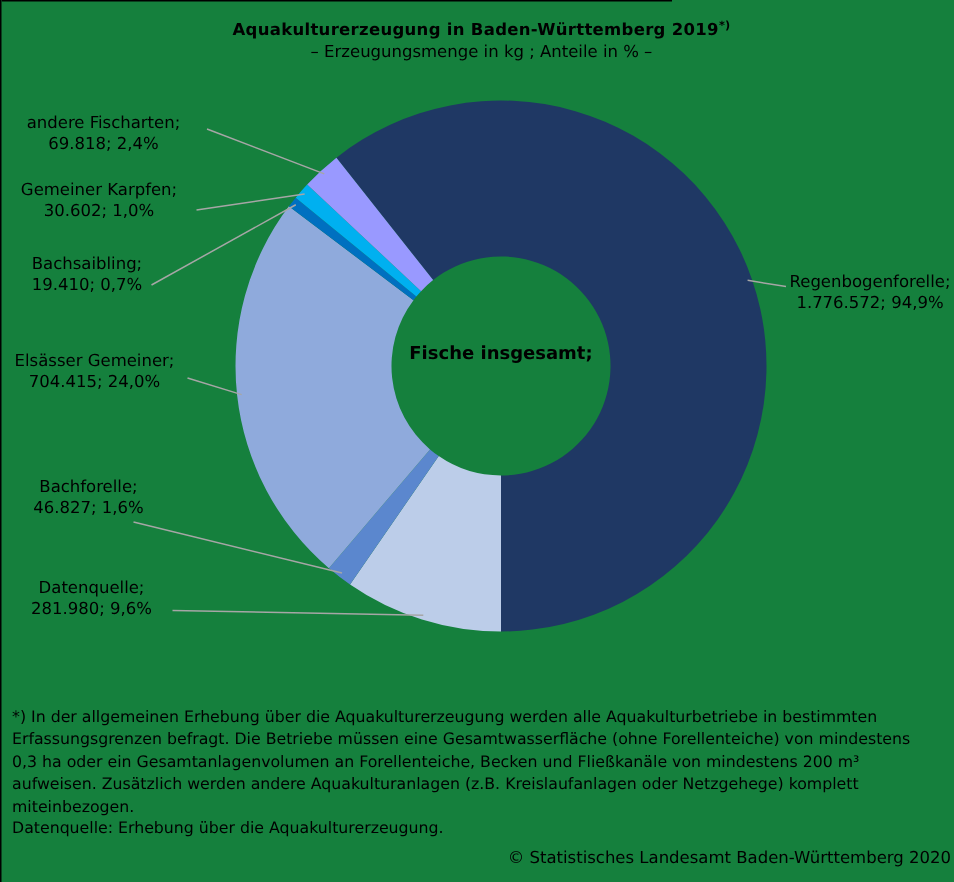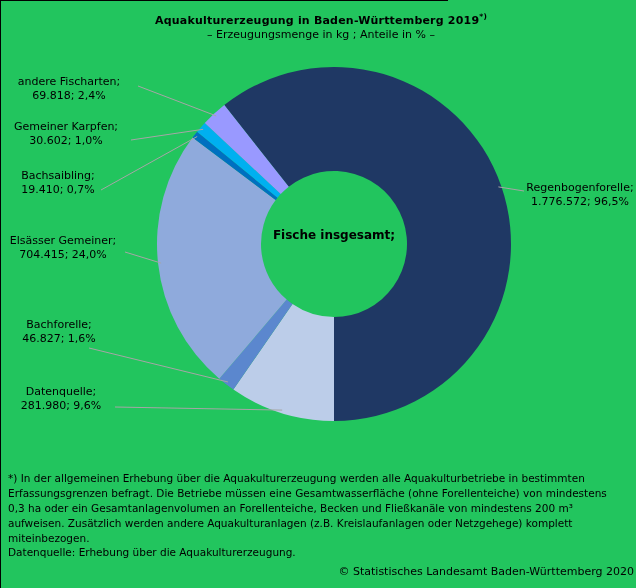--- a/index.html
+++ b/index.html
@@ -1,21 +1,21 @@
 <!DOCTYPE html>
 <html><head>
 <meta charset="utf-8">
 <style>
   html, body { margin: 0; padding: 0; background: #fff; }
   .page {
     position: relative;
     width: 636px;
     height: 588px;
     box-sizing: border-box;
-    background: #22c55e;
+    background: #15803d;
     border-left: 1px solid #000;
     overflow: hidden;
     font-family: "DejaVu Sans", "Liberation Sans", sans-serif;
     color: #000;
   }
   .top-border {
     position: absolute;
     left: 0; top: 0;
     width: 447px; height: 1px;
     background: #000;
@@ -101,21 +101,21 @@
       <line x1="196.2" y1="136.5" x2="100" y2="190" stroke="#A6A6A6" stroke-width="1"></line>
       <path d="M196.13,131.77 A177,177 0 0 1 203.78,123.04 L279.71,194.11 A73,73 0 0 0 276.55,197.71 Z" fill="#00B0F0"></path>
       <line x1="202.1" y1="129.3" x2="130" y2="140" stroke="#A6A6A6" stroke-width="1"></line>
       <path d="M203.78,123.04 A177,177 0 0 1 223.28,105.11 L287.75,186.72 A73,73 0 0 0 279.71,194.11 Z" fill="#9999FF"></path>
       <line x1="215.2" y1="115.9" x2="137" y2="86" stroke="#A6A6A6" stroke-width="1"></line>
     </svg>
 
   <div id="labels">
       <div class="slice-label" style="left: 579px; top: 181px;">
         <div>Regenbogenforelle;</div>
-        <div>1.776.572; 96,5%</div>
+        <div>1.776.572; 94,9%</div>
       </div>
       <div class="slice-label" style="left: 60px; top: 385px;">
         <div>Datenquelle;</div>
         <div>281.980; 9,6%</div>
       </div>
       <div class="slice-label" style="left: 58px; top: 318px;">
         <div>Bachforelle;</div>
         <div>46.827; 1,6%</div>
       </div>
       <div class="slice-label" style="left: 62px; top: 234px;">

